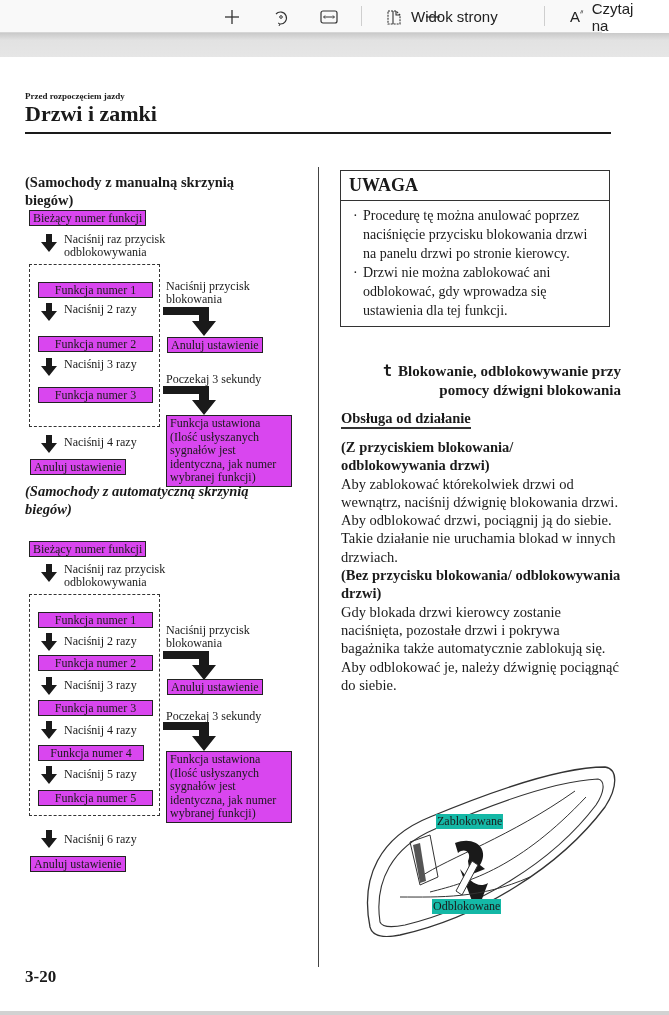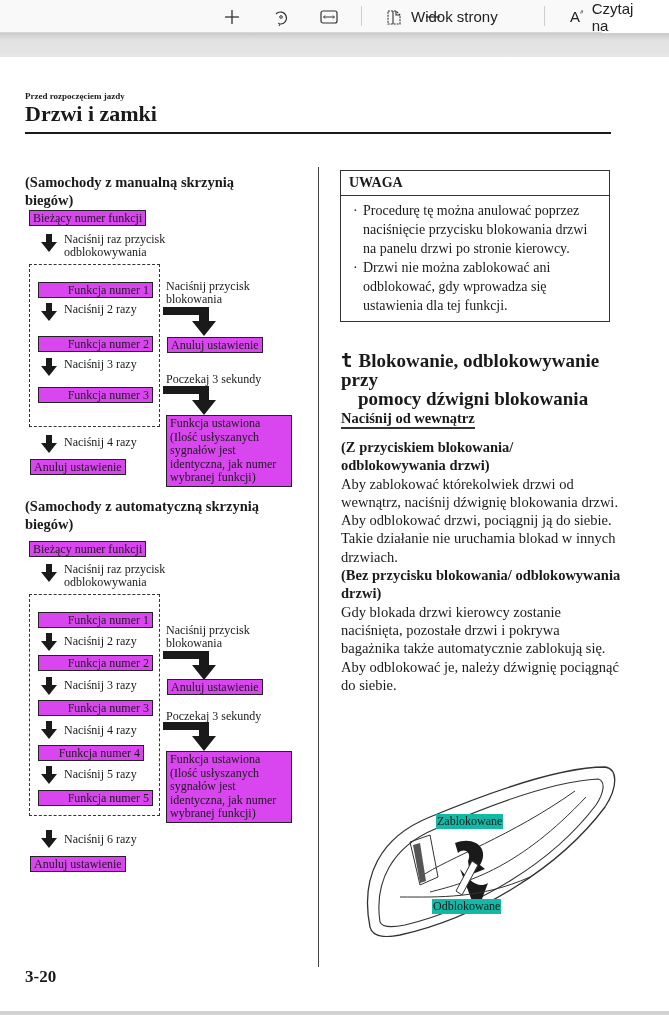--- a/index.html
+++ b/index.html
@@ -17,36 +17,36 @@
   .page { position: absolute; left: 0; top: 57px; width: 669px; height: 950px; background: #fff; }
   .bottom-bar { position: absolute; left: 0; top: 1011px; width: 669px; height: 4px; background: #d2d2d2; }
 
   .section-small { position: absolute; left: 25px; top: 34px; font-size: 9px; font-weight: bold; }
   .section-title { position: absolute; left: 25px; top: 44px; font-size: 22px; font-weight: bold; }
   .title-rule { position: absolute; left: 25px; top: 75px; width: 586px; height: 2px; background: #1a1a1a; }
   .col-rule { position: absolute; left: 318px; top: 110px; width: 1px; height: 800px; background: #444; }
 
   .h-bold { position: absolute; font-weight: bold; font-size: 14.5px; line-height: 18px; }
   .box { position: absolute; border: 1px solid #222; font-size: 12px; line-height: 14px; padding: 0 3px; white-space: nowrap; background: #d946ef; }
-  .box.center { text-align: right; }
+  .box.center { text-align: center; }
   .box.multi { white-space: normal; line-height: 13.5px; padding: 1px 3px; }
   .step { position: absolute; font-size: 12px; line-height: 13px; }
   .dashed { position: absolute; border: 1px dashed #333; }
 
   .arrow-down { position: absolute; width: 18px; height: 18px; }
   .bent-arrow { position: absolute; }
 
   
   .uwaga { position: absolute; left: 340px; top: 113px; width: 270px; border: 1px solid #333; }
-  .uwaga-head { font-weight: bold; font-size: 14px; padding: 4px 8px; border-bottom: 1px solid #333; }
+  .uwaga-head { font-weight: bold; font-size: 18px; padding: 4px 8px; border-bottom: 1px solid #333; }
   .uwaga-list { list-style: none; padding: 5px 10px 6px 12px; font-size: 14px; line-height: 19px; }
   .uwaga-list li { position: relative; padding-left: 10px; }
   .uwaga-list li::before { content: "·"; position: absolute; left: 0; }
 
-  .sub-heading { position: absolute; left: 341px; top: 294px; width: 280px; font-weight: bold; font-size: 19px; line-height: 19px; }
+  .sub-heading { position: absolute; left: 341px; top: 305px; width: 280px; font-weight: bold; font-size: 15px; line-height: 19px; text-align: right; }
   .sub-heading .bullet { font-family: "DejaVu Sans Mono", monospace; font-weight: bold; margin-right: 6px; }
   .sub-heading .rest { display: block; padding-left: 17px; }
   .ul-heading { position: absolute; left: 341px; top: 353px; font-weight: bold; font-size: 14.5px; border-bottom: 2px solid #333; line-height: 17px; }
   .para-block { position: absolute; left: 341px; width: 280px; font-size: 14.5px; line-height: 18.3px; }
   .para-block .b { font-weight: bold; }
 
   .page-num { position: absolute; left: 25px; top: 910px; font-weight: bold; font-size: 17px; }
   .diagram { position: absolute; left: 360px; top: 700px; width: 260px; height: 180px; }
   .diag-label { position: absolute; font-size: 12px; background: #14b8a6; padding: 0 1px; }
 </style>
@@ -141,21 +141,21 @@
   <svg class="bent-arrow" style="left:163px; top:250px;" width="54" height="30">
       <path d="M0 0 H46 V14 H53 L41 29 L29 14 H36 V8 H0 Z" fill="#1a1a1a"></path>
     </svg>
   <div class="box" style="left:167px; top:280px;">Anuluj ustawienie</div>
   <div class="step" style="left:166px; top:316px;">Poczekaj 3 sekundy</div>
   <svg class="bent-arrow" style="left:163px; top:329px;" width="54" height="30">
       <path d="M0 0 H46 V14 H53 L41 29 L29 14 H36 V8 H0 Z" fill="#1a1a1a"></path>
     </svg>
   <div class="box multi" style="left:166px; top:358px; width:126px;">Funkcja ustawiona (Ilość usłyszanych sygnałów jest identyczna, jak numer wybranej funkcji)</div>
 
-  <div class="h-bold" style="left:25px; top:440px;">
+  <div class="h-bold" style="left:25px; top:425px;font-style:italic;">
     <div>(Samochody z automatyczną skrzynią</div>
     <div>biegów)</div>
   </div>
   <div class="box" style="left:29px; top:484px;">Bieżący numer funkcji</div>
   <svg class="arrow-down" style="left:40px; top:507px;" viewBox="0 0 18 18">
       <path d="M6 0 H12 V8 H17 L9 18 L1 8 H6 Z" fill="#1a1a1a"></path>
     </svg>
   <div class="step" style="left:64px; top:506px;">
     <div>Naciśnij raz przycisk</div>
     <div>odblokowywania</div>
@@ -210,21 +210,21 @@
     <ul class="uwaga-list">
       <li>Procedurę tę można anulować poprzez naciśnięcie przycisku blokowania drzwi na panelu drzwi po stronie kierowcy.</li>
       <li>Drzwi nie można zablokować ani odblokować, gdy wprowadza się ustawienia dla tej funkcji.</li>
     </ul>
   </div>
 
   <div class="sub-heading">
     <span class="bullet">t</span><span>Blokowanie, odblokowywanie przy</span>
     <span class="rest">pomocy dźwigni blokowania</span>
   </div>
-  <div class="ul-heading">Naciśnij od wewnątrz</div>
+  <div class="ul-heading">Obsługa od działanie</div>
 
   <div class="para-block" style="top:381px;font-family:Liberation Serif, serif;">
     <div class="b">(Z przyciskiem blokowania/ odblokowywania drzwi)</div>
     <div>Aby zablokować którekolwiek drzwi od wewnątrz, naciśnij dźwignię blokowania drzwi.</div>
     <div>Aby odblokować drzwi, pociągnij ją do siebie.</div>
     <div>Takie działanie nie uruchamia blokad w innych drzwiach.</div>
     <div class="b">(Bez przycisku blokowania/ odblokowywania drzwi)</div>
     <div>Gdy blokada drzwi kierowcy zostanie naciśnięta, pozostałe drzwi i pokrywa bagażnika także automatycznie zablokują się. Aby odblokować je, należy dźwignię pociągnąć do siebie.</div>
   </div>
 

